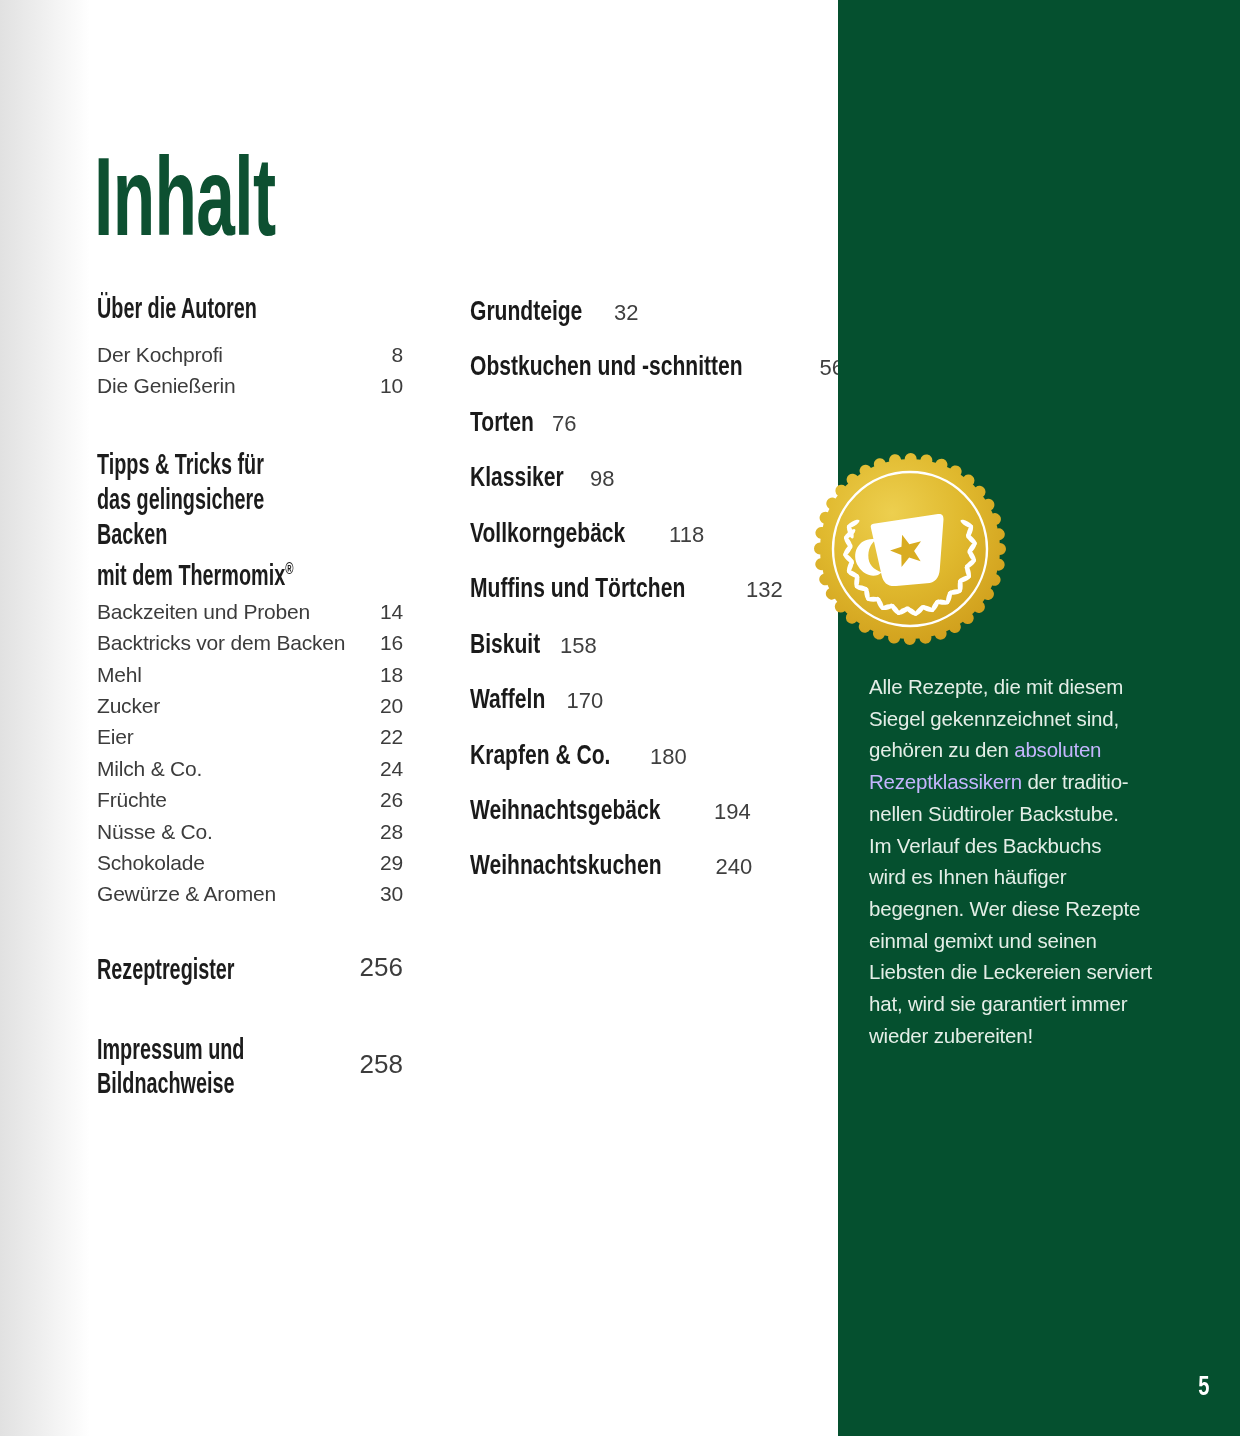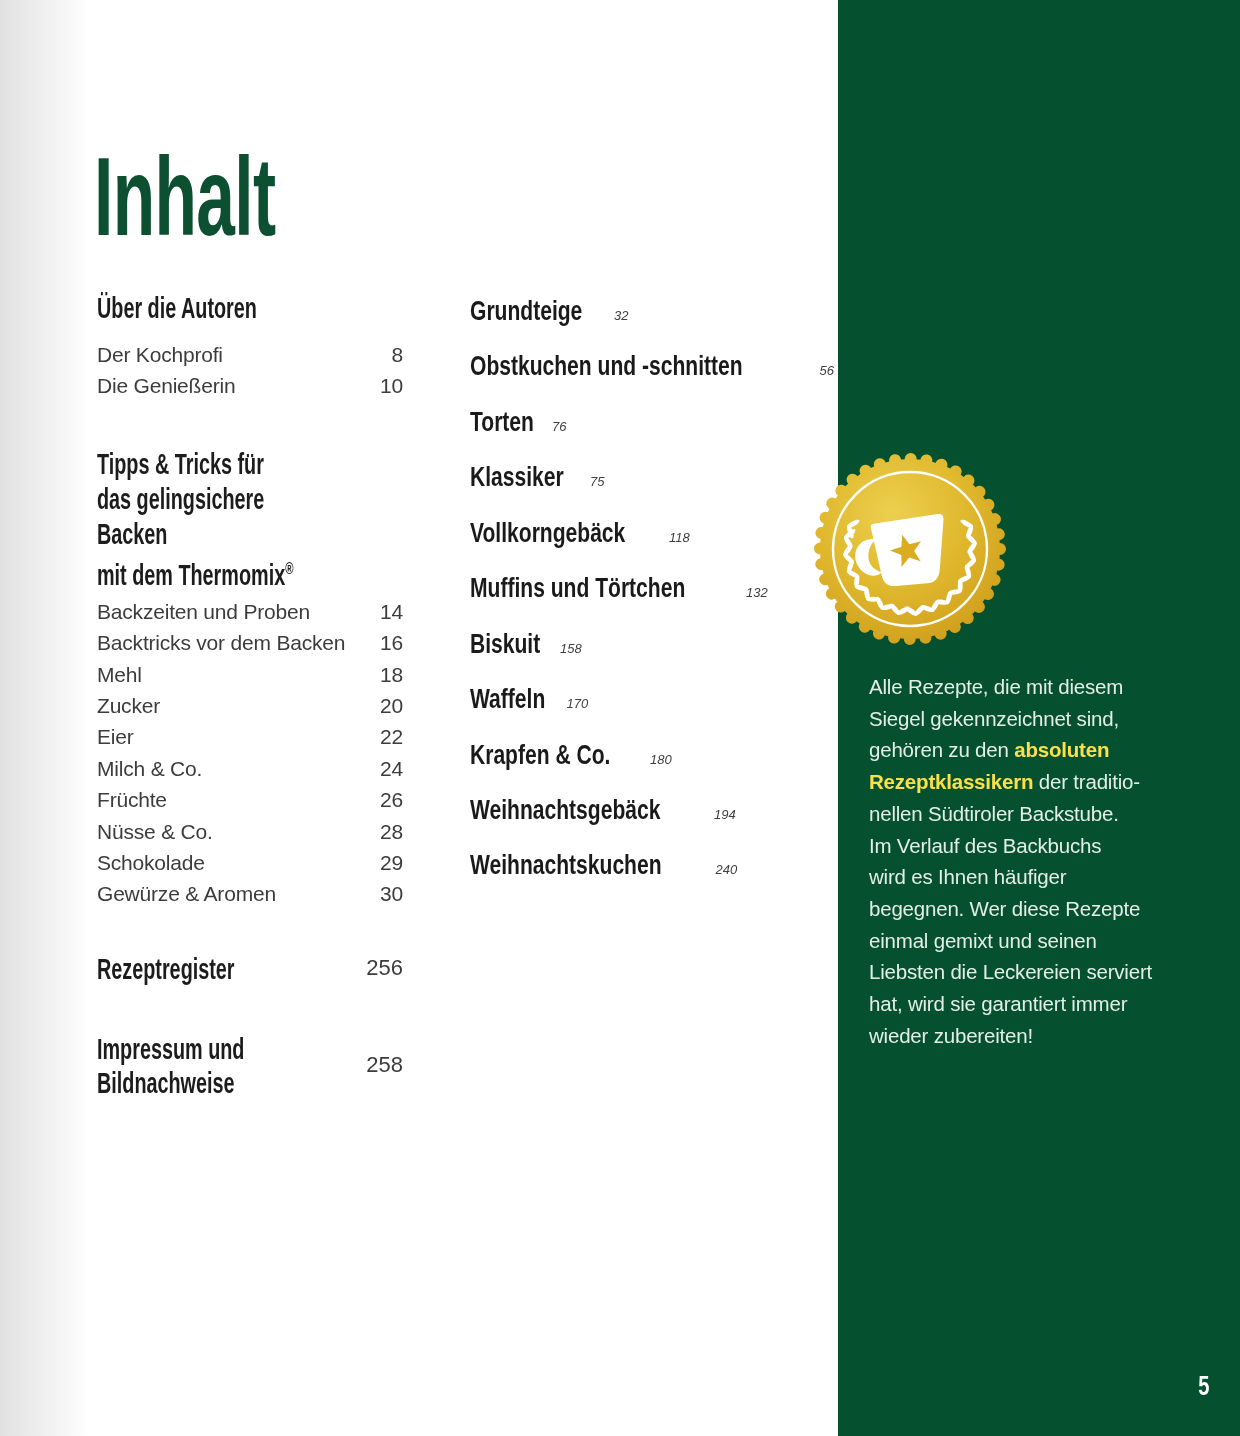--- a/index.html
+++ b/index.html
@@ -20,33 +20,33 @@
   .toc-row{display:flex;justify-content:space-between;align-items:baseline;
            height:31.4px;line-height:31.4px;font-size:21px;letter-spacing:-.2px;color:#3c3c3c;}
   .toc-page{color:#3c3c3c;}
   .sec-tipps{margin-top:44px;}
   .sec-tipps .sec-h{margin-bottom:4px;}
   .f-row{display:flex;justify-content:space-between;}
   .f-rez{margin-top:42px;align-items:center;}
   .f-imp{margin-top:46px;align-items:center;}
   .f-label{font-size:30px;line-height:34px;font-weight:700;color:#1c1c1c;
            transform:scaleX(.66);transform-origin:left bottom;white-space:pre-line;}
-  .f-page{font-size:22px;color:#3c3c3c;padding-bottom:2px;}
+  .f-page{font-size:26px;color:#3c3c3c;padding-bottom:2px;}
   
   .chapters{position:absolute;left:470px;top:296px;width:302px;}
   .ch-row{display:flex;justify-content:flex-start;align-items:baseline;height:55.45px;}
   .ch-label{display:inline-block;font-size:27px;font-weight:700;color:#1a1a1a;
             transform:scaleX(.78);transform-origin:0 50%;white-space:nowrap;}
-  .ch-page{font-size:13px;color:#3f3f3f;font-style:italic;}
+  .ch-page{font-size:22px;color:#3f3f3f;}
   
   .panel{position:absolute;left:838px;top:0;width:402px;height:100%;background:#05502f;}
   .badge{position:absolute;left:-28px;top:449px;width:200px;height:200px;}
   .para{position:absolute;left:31px;top:671px;}
   .p-line{white-space:nowrap;font-size:20.5px;line-height:31.7px;color:#e4eee7;letter-spacing:-.2px;}
-  .p-line .b{font-weight:700;color:#fde047;}
+  .p-line .b{font-weight:400;color:#c4b5fd;}
   .pageno{position:absolute;right:30px;bottom:34px;font-size:28px;font-weight:700;color:#fff;
           transform:scaleX(.72);transform-origin:right center;}
 </style>
 </head>
 <body>
 
 <div class="page">
   <div class="gutter"></div>
 
   <h1 class="title">Inhalt</h1>
@@ -136,21 +136,21 @@
       <div class="ch-row">
       <span class="ch-label">Obstkuchen und -schnitten</span>
       <span class="ch-page">56</span>
     </div>
       <div class="ch-row">
       <span class="ch-label">Torten</span>
       <span class="ch-page">76</span>
     </div>
       <div class="ch-row">
       <span class="ch-label">Klassiker</span>
-      <span class="ch-page">75</span>
+      <span class="ch-page">98</span>
     </div>
       <div class="ch-row">
       <span class="ch-label">Vollkorngebäck</span>
       <span class="ch-page">118</span>
     </div>
       <div class="ch-row">
       <span class="ch-label">Muffins und Törtchen</span>
       <span class="ch-page">132</span>
     </div>
       <div class="ch-row">

